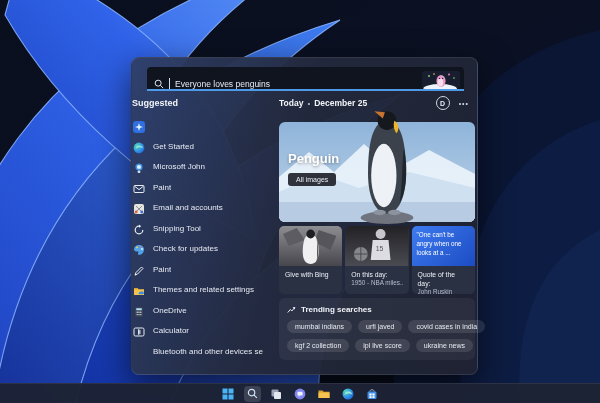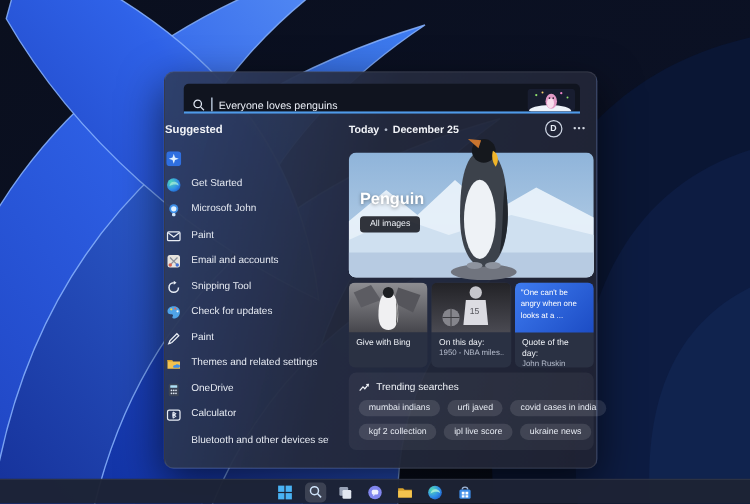--- a/index.html
+++ b/index.html
@@ -46,21 +46,21 @@
   .card{width:63.3px;height:68px;background:#2a3143;border-radius:5px;overflow:hidden;
     display:flex;flex-direction:column;}
   .card-img{width:100%;height:40px;display:block;flex:none;}
   .quote-box{width:100%;height:40px;flex:none;box-sizing:border-box;padding:4px 5px;
     background:linear-gradient(135deg,#3e7bf0,#1c4cc4);color:#fff;font-size:6.3px;line-height:1.45;}
   .card-cap{padding:4px 6px;color:#eef1f6;font-size:6.8px;line-height:1.35;}
   .card-cap .sub{color:#b6bdcd;font-size:6.3px;white-space:nowrap;overflow:hidden;}
 
   .trending{position:absolute;left:0;top:207px;width:196px;height:62px;border-radius:6px;
     background:rgba(255,255,255,.05);box-sizing:border-box;padding:7px 8px;}
-  .trend-head{display:flex;align-items:flex-end;gap:5px;color:#f0f3f8;font-weight:normal;font-size:8px;}
+  .trend-head{display:flex;align-items:flex-end;gap:5px;color:#f0f3f8;font-weight:bold;font-size:8px;}
   .pill-row{display:flex;gap:6px;margin-top:6px;}
   .pill{background:rgba(255,255,255,.11);border-radius:9px;color:#e6eaf2;font-size:7px;
     padding:3px 8px;white-space:nowrap;}
 
   
   .taskbar{position:absolute;left:0;bottom:0;width:600px;height:20px;
     background:rgba(29,35,53,.97);border-top:1px solid rgba(255,255,255,.07);
     display:flex;align-items:center;justify-content:center;gap:7px;box-sizing:border-box;}
   .tb-icon{width:17px;height:16px;border-radius:4px;display:flex;align-items:center;justify-content:center;}
   .tb-icon.active{background:rgba(255,255,255,.14);}

